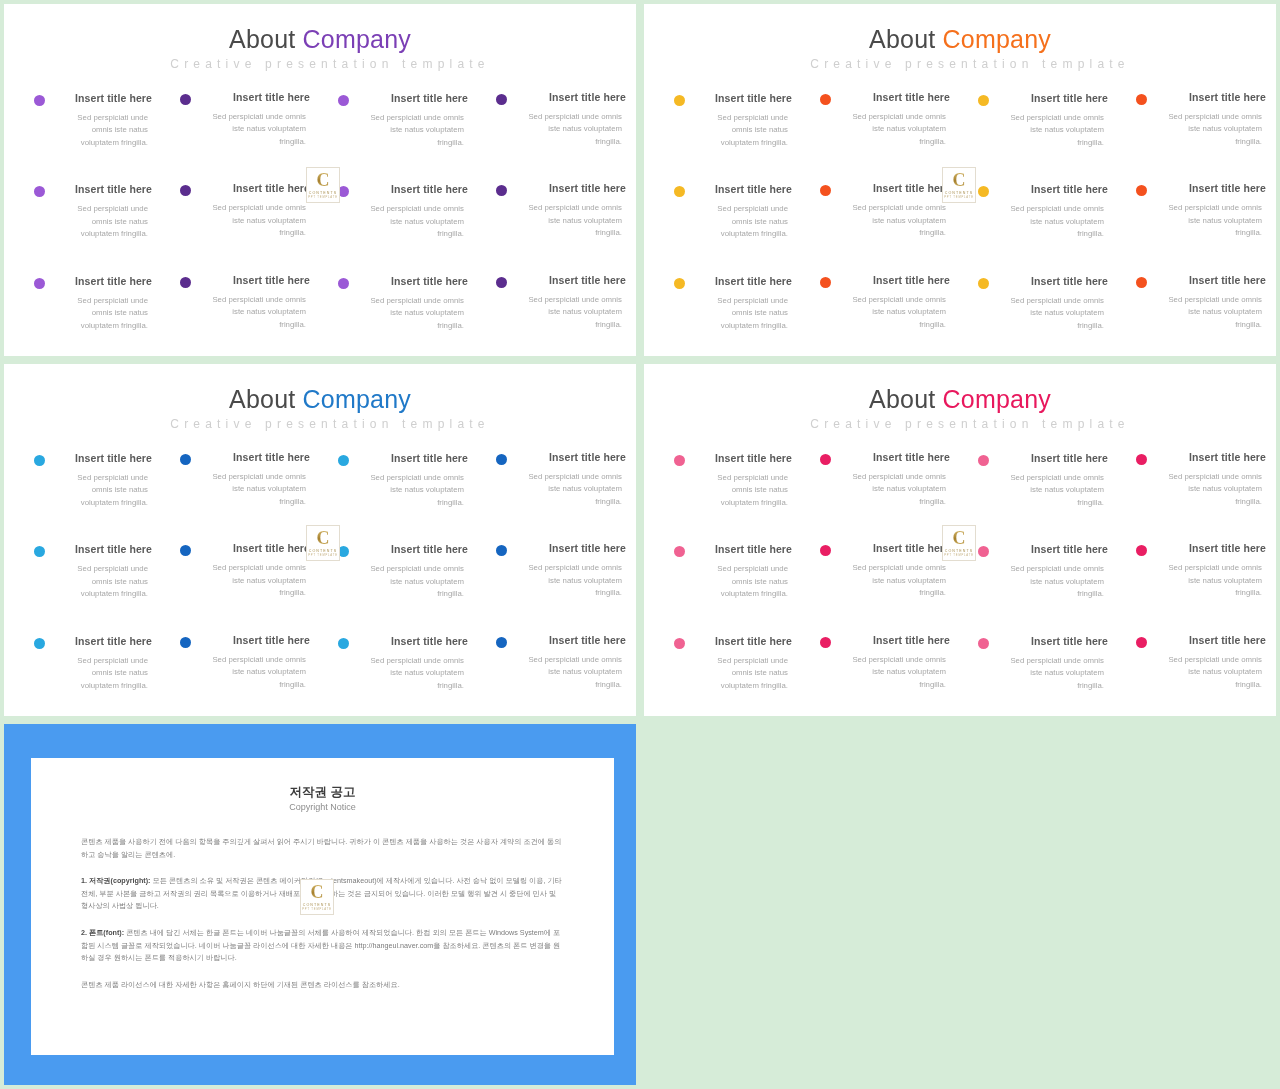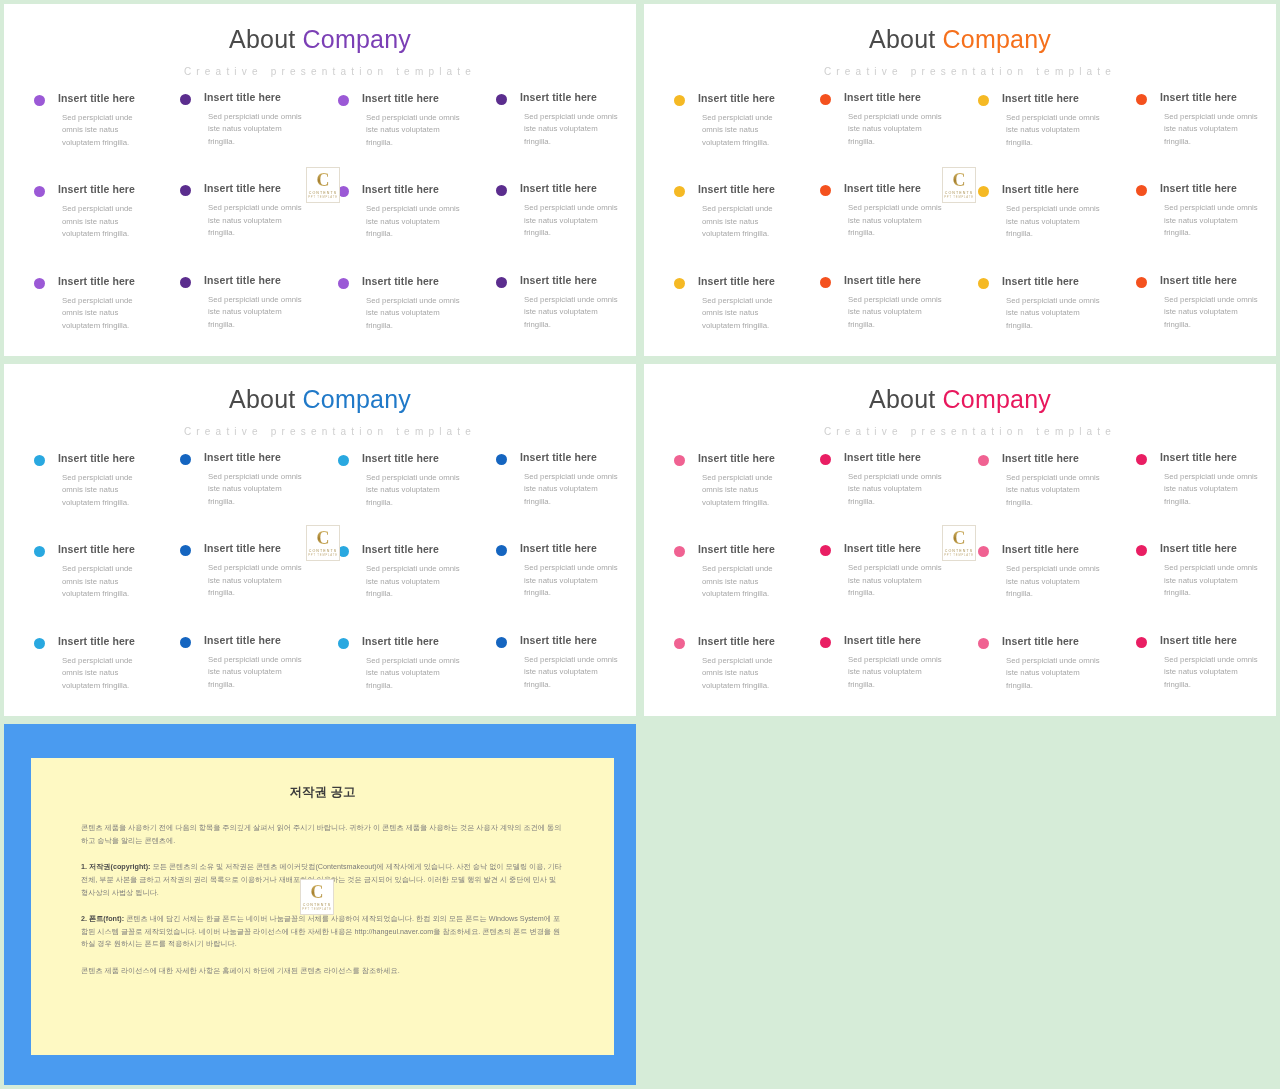--- a/index.html
+++ b/index.html
@@ -40,42 +40,43 @@
     font-size: 25px;
     font-weight: 400;
     letter-spacing: 0.2px;
     line-height: 1.1;
     white-space: nowrap;
   }
   .slide-title .t-about { color: #4a4a4a; }
   .slide-title .t-company { font-weight: 400; }
 
   .slide-sub {
-    margin-top: 12px;
-    font-size: 10px;
+    margin-top: 3px;
+    font-size: 12px;
     letter-spacing: 5.2px;
     color: #cfcfcf;
     text-transform: none;
     white-space: nowrap;
     padding-left: 20px;
   }
 
   
   .cols {
     position: absolute;
     left: 0;
     top: 88px;
     width: 100%;
     display: flex;
   }
   .col {
     width: 25%;
     box-sizing: border-box;
     padding-left: 30px;
     padding-right: 10px;
+    text-align: right;
   }
   .col.c2 { padding-left: 18px; }
   .col.c3 { padding-left: 18px; }
   .col.c4 { padding-left: 18px; }
 
   .item {
     position: relative;
     margin-bottom: 34px;
     padding-left: 24px;
   }
@@ -159,21 +160,21 @@
     height: 361px;
     background: #4a9bf0;
     box-sizing: border-box;
   }
   .copy-inner {
     position: absolute;
     left: 27px;
     top: 34px;
     width: 583px;
     height: 297px;
-    background: #fef9c3;
+    background: #ffffff;
     box-sizing: border-box;
     padding: 26px 50px 0 50px;
     overflow: hidden;
   }
   .copy-head {
     text-align: center;
     margin-bottom: 22px;
   }
   .copy-title-ko {
     font-size: 12.5px;
@@ -551,20 +552,21 @@
       <div class="logo-w2">PPT TEMPLATE</div>
     </div>
   </div>
 
   <div class="filler"></div>
 
   <div class="slide-copy" style="background: rgb(74, 155, 240);">
     <div class="copy-inner">
       <div class="copy-head">
         <div class="copy-title-ko">저작권 공고</div>
+        <div class="copy-title-en">Copyright Notice</div>
       </div>
       <p class="copy-para">콘텐츠 제품을 사용하기 전에 다음의 항목을 주의깊게 살펴서 읽어 주시기 바랍니다. 귀하가 이 콘텐츠 제품을 사용하는 것은 사용자 계약의 조건에 동의하고 승낙을 알리는 콘텐츠에.</p>
       <p class="copy-para"><b>1. 저작권(copyright):</b> <span>모든 콘텐츠의 소유 및 저작권은 콘텐츠 메이커닷컴(Contentsmakeout)에 제작사에게 있습니다. 사전 승낙 없이 모델링 이용, 기타 전체, 부분 사본을 금하고 저작권의 권리 목록으로 이용하거나 재배포하여 이용하는 것은 금지되어 있습니다. 이러한 모델 행위 발견 시 중단에 민사 및 형사상의 사법상 됩니다.</span></p>
       <p class="copy-para"><b>2. 폰트(font):</b> <span>콘텐츠 내에 담긴 서체는 한글 폰트는 네이버 나눔글꼴의 서체를 사용하여 제작되었습니다. 한컴 외의 모든 폰트는 Windows System에 포함된 시스템 글꼴로 제작되었습니다. 네이버 나눔글꼴 라이선스에 대한 자세한 내용은 http://hangeul.naver.com을 참조하세요. 콘텐츠의 폰트 변경을 원하실 경우 원하시는 폰트를 적용하시기 바랍니다.</span></p>
       <p class="copy-para">콘텐츠 제품 라이선스에 대한 자세한 사항은 홈페이지 하단에 기재된 콘텐츠 라이선스를 참조하세요.</p>
     </div>
     <div class="logo-badge" style="left:296px; top:155px;">
       <div class="logo-c">C</div>
       <div class="logo-w1">CONTENTS</div>
       <div class="logo-w2">PPT TEMPLATE</div>

